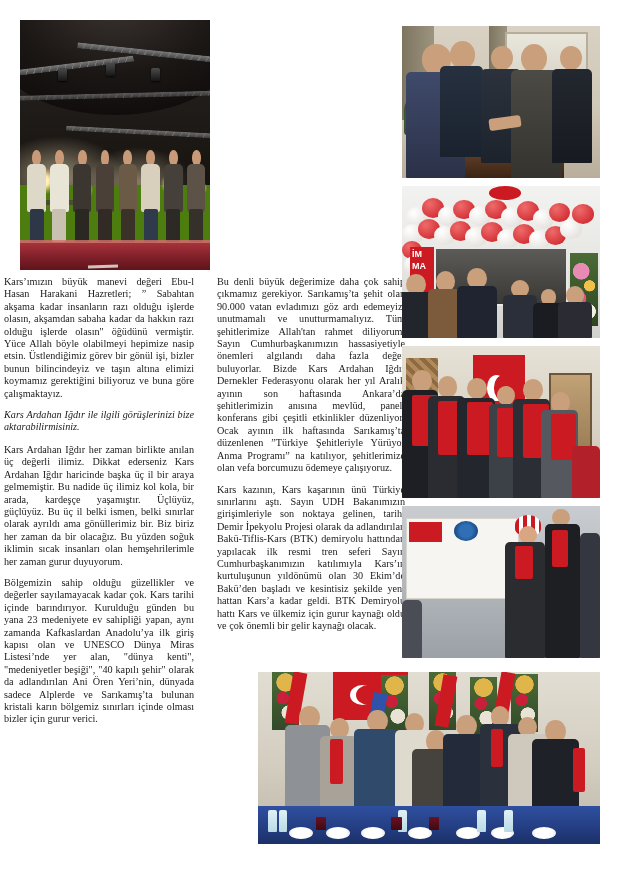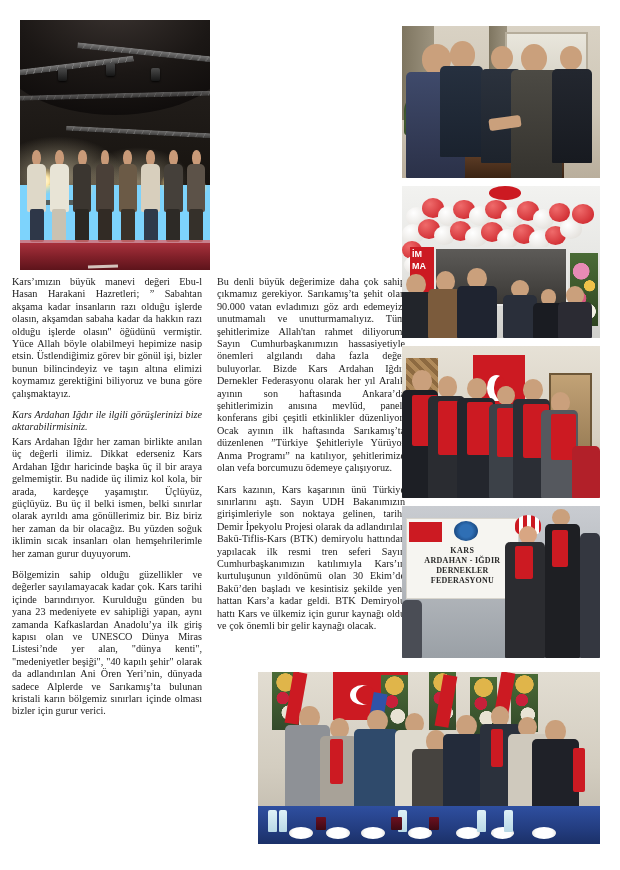--- a/index.html
+++ b/index.html
@@ -6,21 +6,21 @@
   body{
     width:620px;height:870px;
     background:#ffffff;
     font-family:"Liberation Serif", serif;
     position:relative;
     overflow:hidden;
   }
   .page{position:absolute;left:0;top:0;width:620px;height:870px;background:#fff;}
 
   
-  .photo{position:absolute;overflow:hidden;background:#7dd3fc;text-decoration:underline;}
+  .photo{position:absolute;overflow:hidden;background:#4d7c0f;text-decoration:underline;}
   .photo .ph-inner{position:absolute;left:0;top:0;width:100%;height:100%;}
 
   
   #stage-photo{left:20px;top:20px;width:190px;height:250px;}
   .stage-sky{position:absolute;left:0;top:0;width:100%;height:66%;
     background:
       radial-gradient(ellipse 50% 35% at 20% 95%, rgba(255,240,200,.55), rgba(255,240,200,0) 70%),
       radial-gradient(ellipse 40% 30% at 62% 98%, rgba(255,240,200,.45), rgba(255,240,200,0) 70%),
       radial-gradient(ellipse 60% 45% at 50% 120%, rgba(120,95,60,.55), rgba(0,0,0,0) 70%),
       linear-gradient(180deg,#191716 0%,#211d1a 45%,#17130f 100%);
@@ -70,24 +70,24 @@
     background:#ffffff;transform:translate(-50%,-50%);}
   .wheel:after{content:"";position:absolute;left:50%;top:50%;width:2px;height:4px;
     background:#ffffff;transform:translate(-50%,0);}
   .logo-sub{font-family:"Liberation Sans", sans-serif;font-weight:bold;font-size:7px;
     color:#ffffff;background:#c9151b;letter-spacing:1px;text-align:right;
     position:absolute;right:-1px;bottom:-9px;padding:1px 4px;}
 
   
   .col{position:absolute;width:190px;font-size:10.2px;line-height:12.4px;
     text-align:justify;color:#1a1a1a;-webkit-hyphens:auto;hyphens:auto;}
-  #col-left{left:12px;top:276px;}
+  #col-left{left:4px;top:276px;}
   #col-right{left:217px;top:276px;width:188px;}
   .col p{margin:0 0 9px 0;}
-  .col p.q{font-style:italic;margin-bottom:2px;}
+  .col p.q{font-style:italic;margin-bottom:10px;}
   .col p:last-child{margin-bottom:0;}
 
   
   #photo-meeting{left:402px;top:26px;width:198px;height:152px;}
   #photo-opening{left:402px;top:186px;width:198px;height:152px;}
   #photo-scarves{left:402px;top:346px;width:198px;height:152px;}
   #photo-banner{left:402px;top:506px;width:198px;height:152px;}
   #photo-banquet{left:258px;top:672px;width:342px;height:172px;}
 
   
@@ -375,25 +375,20 @@
     </div>
   </div>
 
   <div class="photo" id="photo-banner">
     <div class="ph-inner">
       <div class="snow-bg"></div>
 
       <div class="big-banner">
         <div class="bb-flag"></div>
         <div class="bb-seal"></div>
-        <div class="bb-text">
-          <span class="bb-l1">KARS</span>
-          <span class="bb-l2">ARDAHAN - IĞDIR</span>
-          <span class="bb-l3">DERNEKLER FEDERASYONU</span>
-        </div>
       </div>
 
       <div class="hat-wr" style="left:57%;top:6%;width:13%;height:13%;"></div>
       <div class="hatface" style="left:59%;top:13%;width:9%;height:12%;"></div>
       <div class="suit" style="left:52%;top:24%;width:20%;height:76%;background:#2b2c30;"></div>
       <div class="scarf" style="left:57%;top:26%;width:9%;height:22%;"></div>
 
       <div class="sk-head" style="left:76%;top:2%;width:9%;height:11%;"></div>
       <div class="suit" style="left:72%;top:12%;width:18%;height:88%;background:#1e1f23;"></div>
       <div class="scarf" style="left:76%;top:16%;width:8%;height:24%;"></div>

